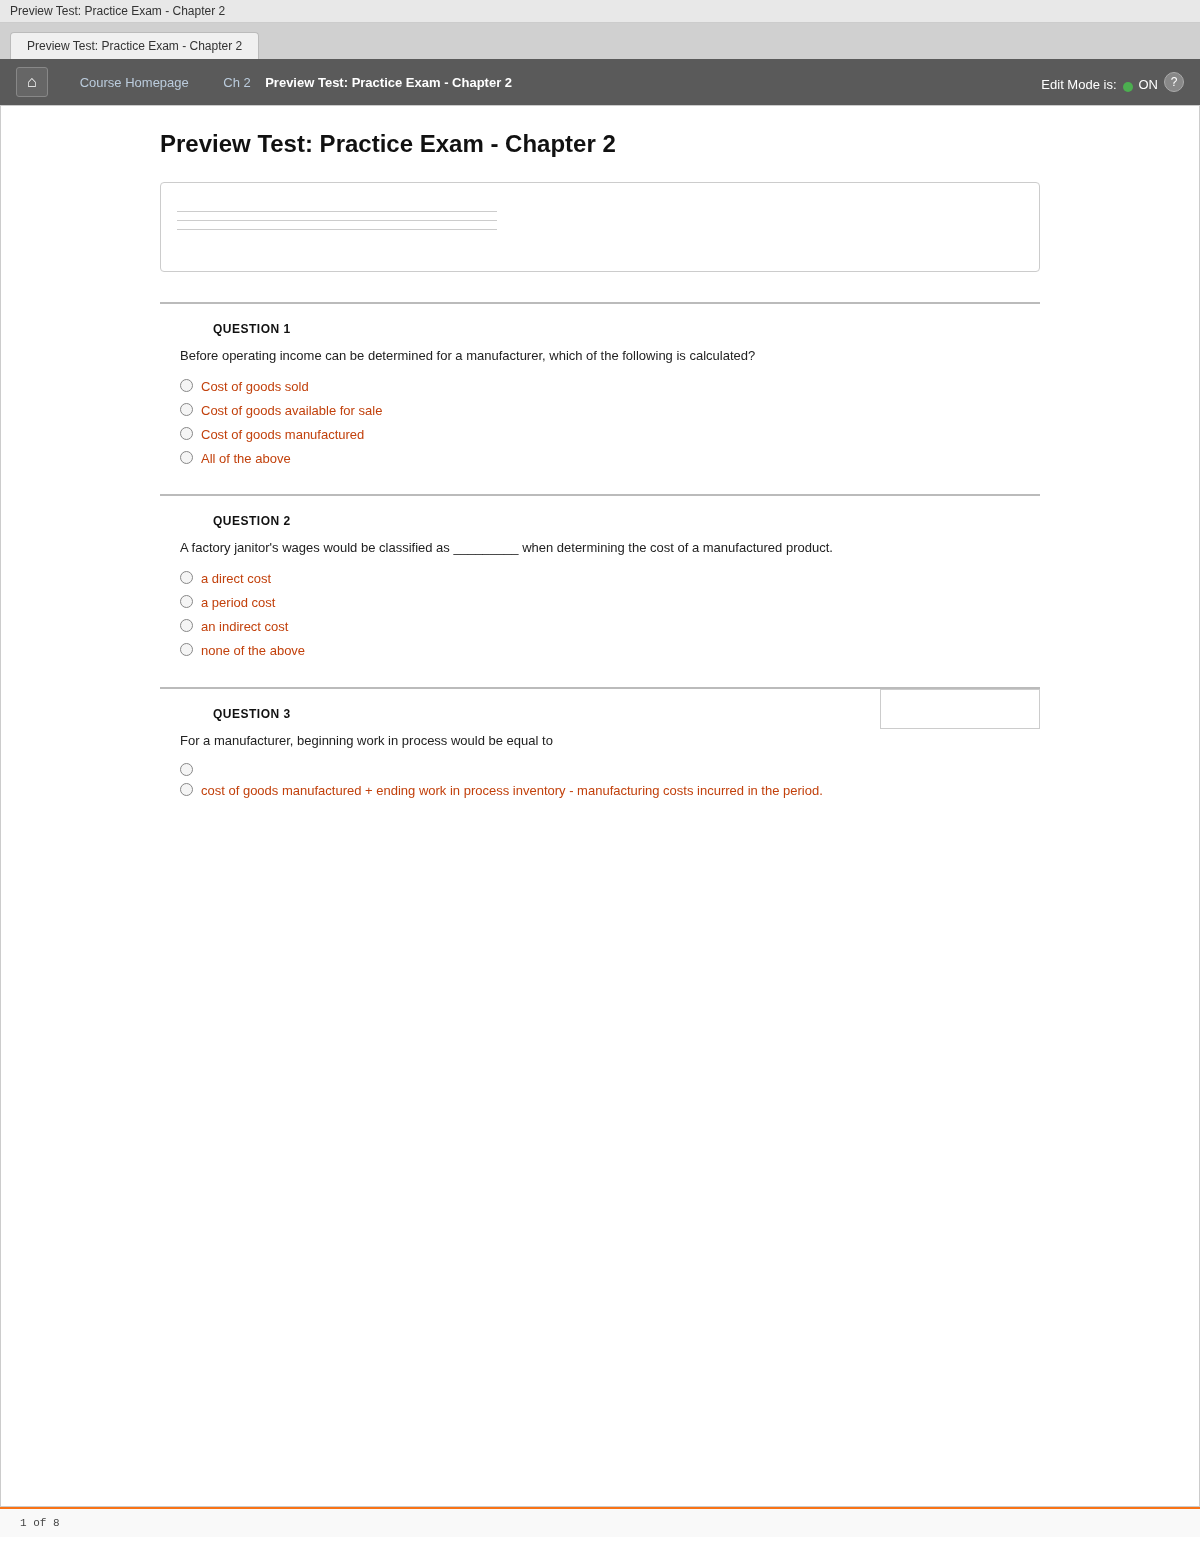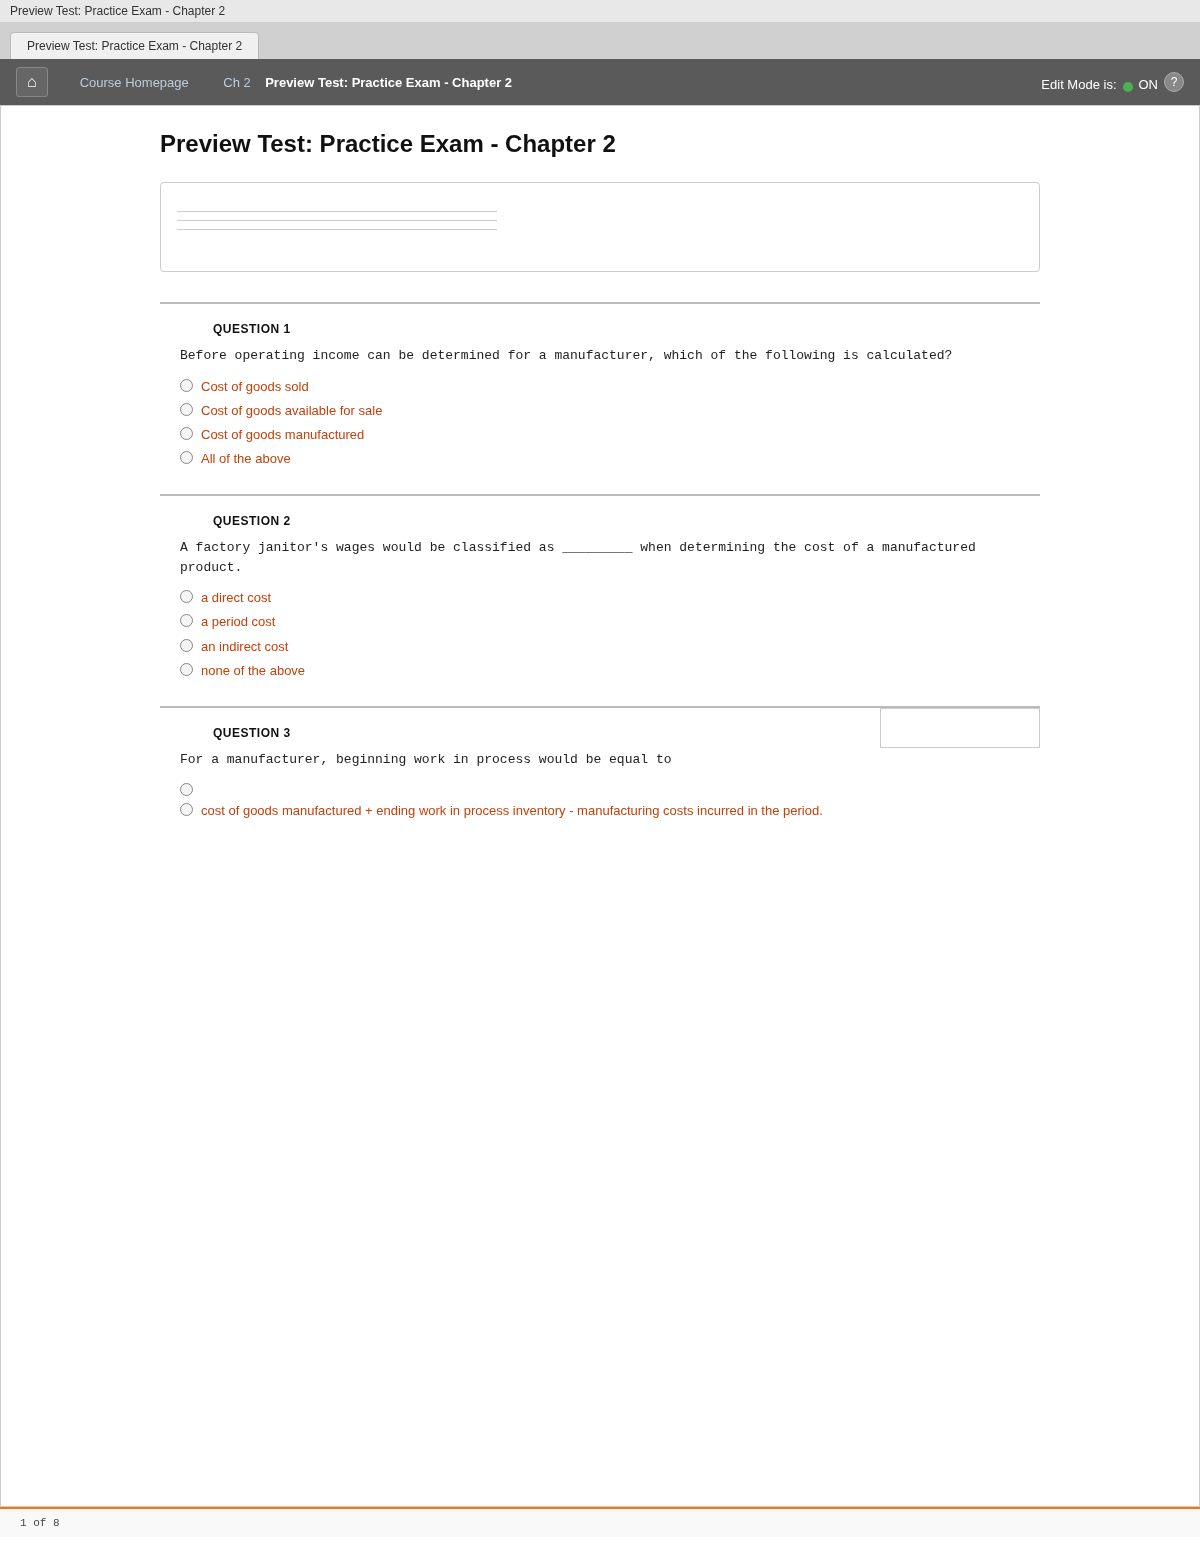--- a/index.html
+++ b/index.html
@@ -162,21 +162,20 @@
       margin-bottom: 10px;
       color: #111;
       margin-left: 33px;
     }
 
     .question-text {
       font-size: 13px;
       margin-bottom: 12px;
       line-height: 1.5;
       color: #222;
-      font-family: Liberation Mono, monospace;
     }
 
     .answer-option {
       display: flex;
       align-items: flex-start;
       gap: 8px;
       margin-bottom: 6px;
       font-size: 13px;
       color: #c2410c;
       line-height: 1.4;

